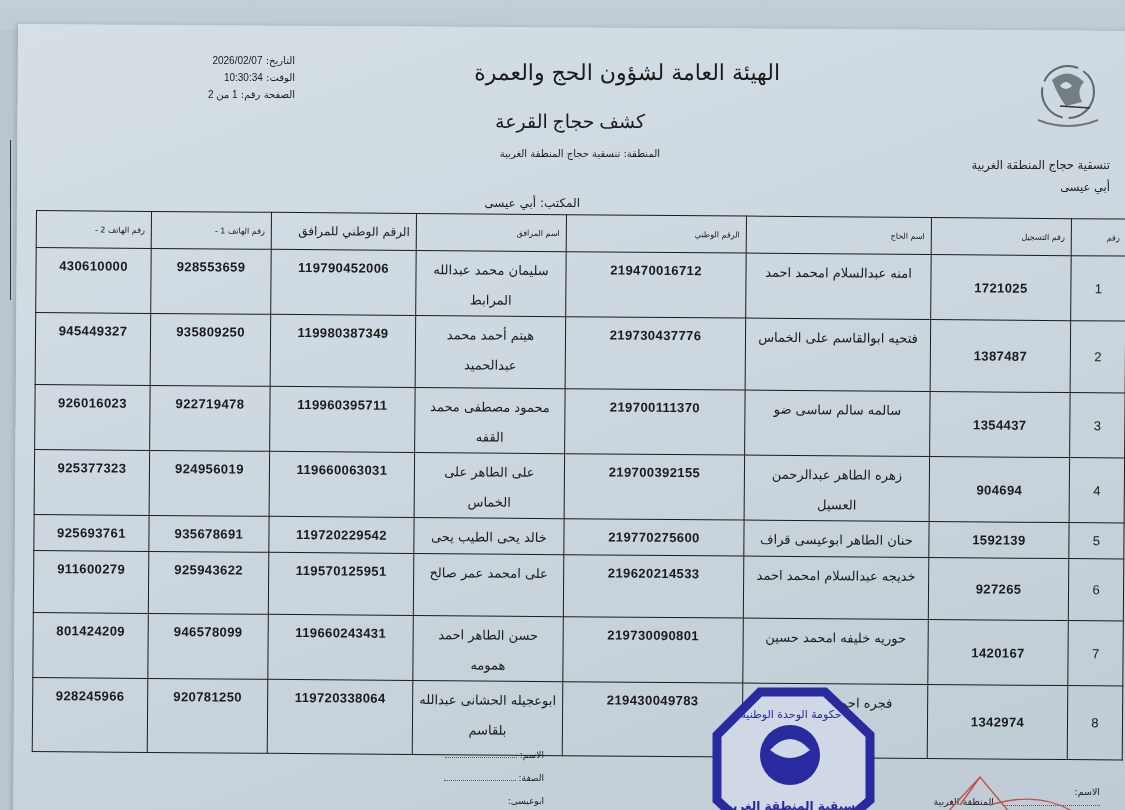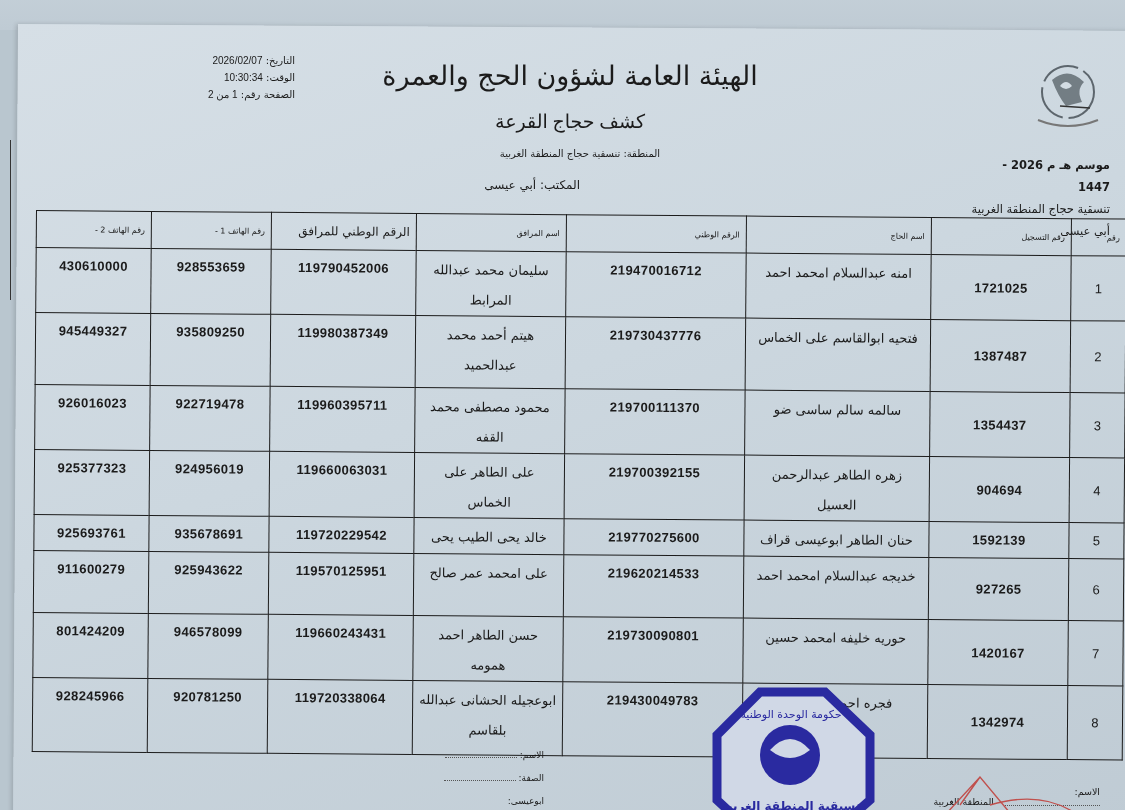--- a/index.html
+++ b/index.html
@@ -2,24 +2,24 @@
 <html><head>
 <meta charset="utf-8">
 <style>
   html,body{margin:0;padding:0;}
   body{width:1125px;height:810px;overflow:hidden;background:#b9c6cf;font-family:"DejaVu Sans","Liberation Sans",sans-serif;position:relative;color:#1b1b1b;}
   .back-sheet{position:absolute;left:0;top:-40px;width:1125px;height:70px;background:linear-gradient(#c8d3db,#bfcbd4);}
   .sheet{position:absolute;left:18px;top:24px;width:1125px;height:800px;background:linear-gradient(160deg,#d6dfe6 0%,#ccd7df 45%,#bfcbd4 100%);transform:rotate(0.35deg);transform-origin:0 0;box-shadow:-2px 0 4px rgba(0,0,0,.15);}
   .side-marks{position:absolute;left:10px;top:140px;width:4px;height:160px;border-left:1.5px solid #333;}
   .hdr-meta{position:absolute;left:205px;top:52px;direction:rtl;text-align:right;width:90px;font-size:10px;line-height:17px;}
   .hdr-meta span.v{font-family:"Liberation Sans",sans-serif;}
-  .title-main{position:absolute;left:360px;top:60px;width:420px;text-align:center;direction:rtl;font-family:"DejaVu Serif",serif;font-size:27px;}
+  .title-main{position:absolute;left:360px;top:60px;width:420px;direction:rtl;font-family:"DejaVu Serif",serif;font-size:22px;}
   .title-sub{position:absolute;left:400px;top:110px;width:340px;text-align:center;direction:rtl;font-family:Liberation Serif, serif;font-size:19px;}
   .region{position:absolute;left:440px;top:148px;width:220px;text-align:right;direction:rtl;font-size:10px;}
-  .office{position:absolute;left:440px;top:178px;width:140px;direction:rtl;font-size:12px;}
+  .office{position:absolute;left:440px;top:196px;width:140px;direction:rtl;font-size:12px;}
   .logo{position:absolute;left:1030px;top:60px;width:74px;height:80px;}
   .season{position:absolute;left:970px;top:154px;width:140px;text-align:right;direction:rtl;font-size:11.5px;line-height:22px;}
   .table-wrap{position:absolute;left:36px;top:210px;width:1090px;transform:rotate(0.45deg);transform-origin:0 0;}
   table{border-collapse:collapse;direction:rtl;width:1090px;table-layout:fixed;}
   th,td{border:1px solid #1c1c1c;padding:0 6px;}
   th{height:36px;font-weight:normal;font-size:8px;text-align:right;vertical-align:middle;}
   th.big{font-size:12px;}
   td{font-size:13px;text-align:center;vertical-align:top;padding-top:10px;}
   td.num{font-family:"Liberation Sans",sans-serif;font-weight:bold;font-size:13px;letter-spacing:.4px;}
   td.idx{font-family:"Liberation Sans",sans-serif;font-size:13px;vertical-align:middle;padding-top:0;}
@@ -57,21 +57,20 @@
 
 <svg class="logo" viewBox="0 0 74 80">
   <circle cx="38" cy="32" r="26" fill="none" stroke="#5d666d" stroke-width="2" stroke-dasharray="40 6"></circle>
   <path d="M22 20 Q38 6 54 22 Q46 30 52 42 L36 46 Q28 36 22 20Z" fill="#5d666d" opacity=".8"></path>
   <path d="M30 26 q6 -8 12 0 q-6 6 -12 0z" fill="#d3dce3"></path>
   <line x1="30" y1="46" x2="60" y2="48" stroke="#333" stroke-width="1.5"></line>
   <path d="M8 60 Q38 72 68 60" fill="none" stroke="#777" stroke-width="2"></path>
 </svg>
 
 <div class="season">
-  <div style="font-weight:bold;">موسم هـ م 2026 - 1447</div>
   <div>تنسقية حجاج المنطقة الغربية</div>
   <div>أبي عيسى</div>
 </div>
 
 <div class="table-wrap">
 <table>
   <colgroup>
     <col style="width:55px">
         <col style="width:140px">
         <col style="width:185px">

